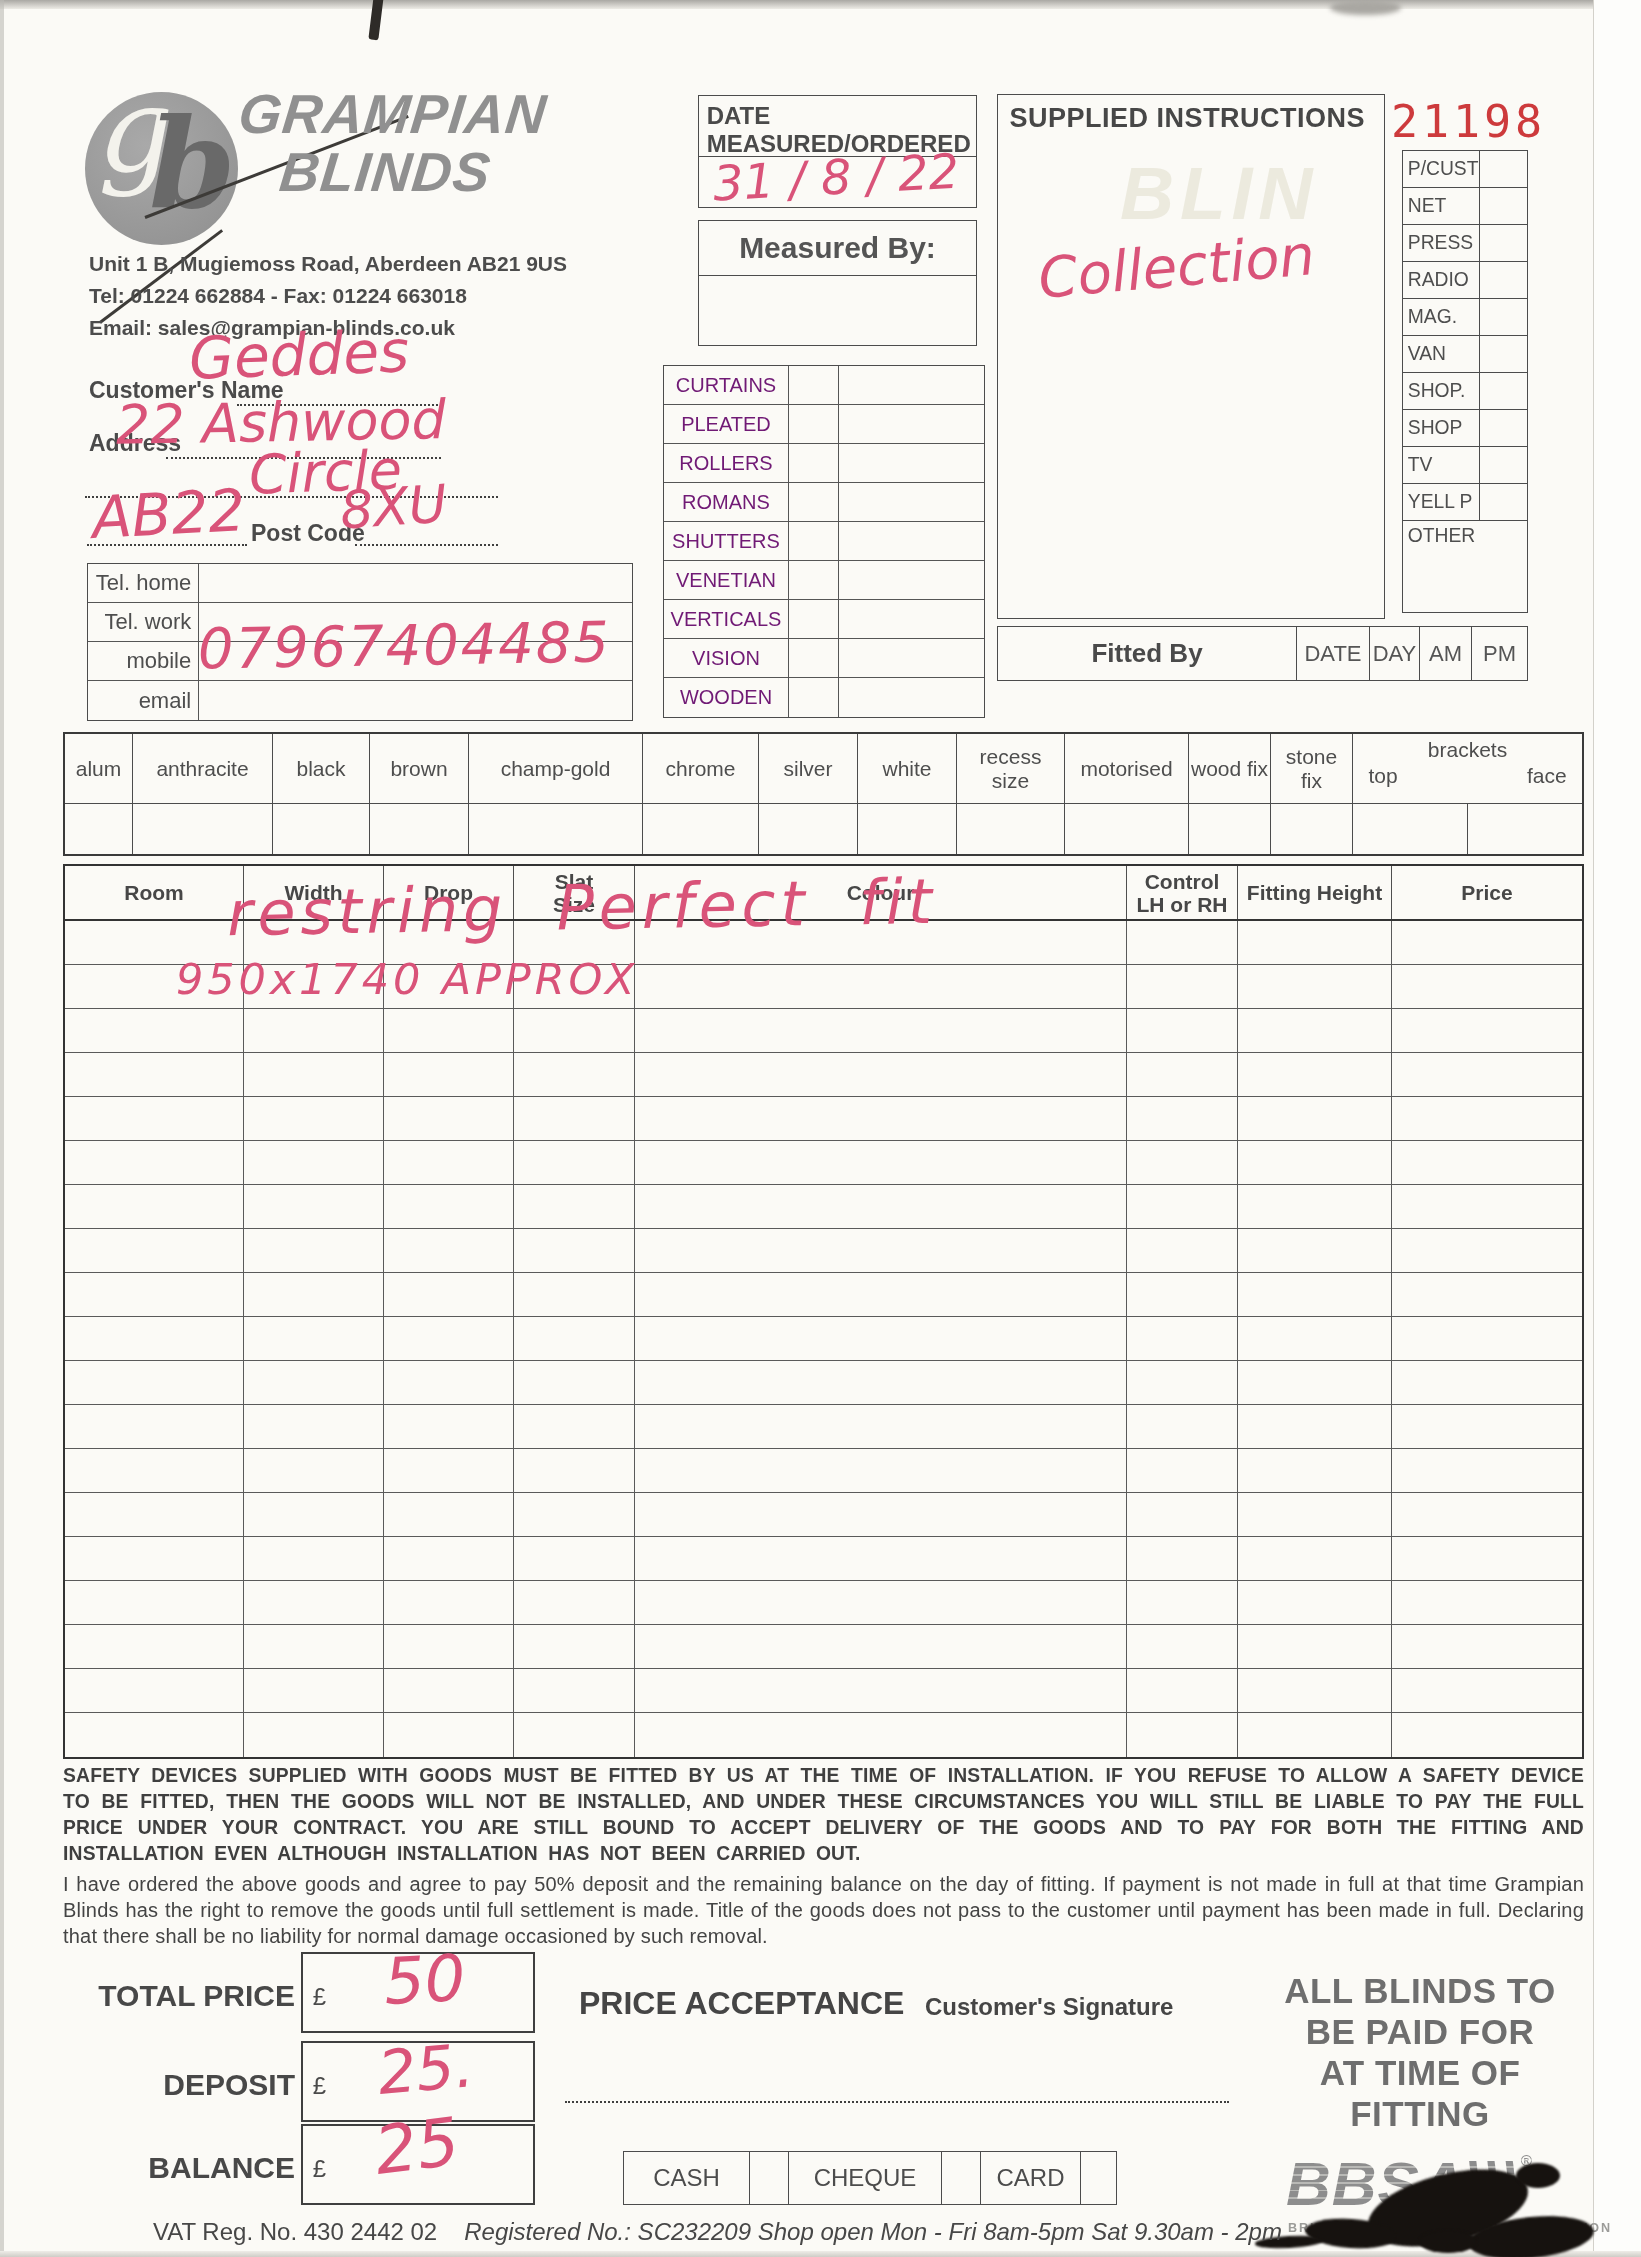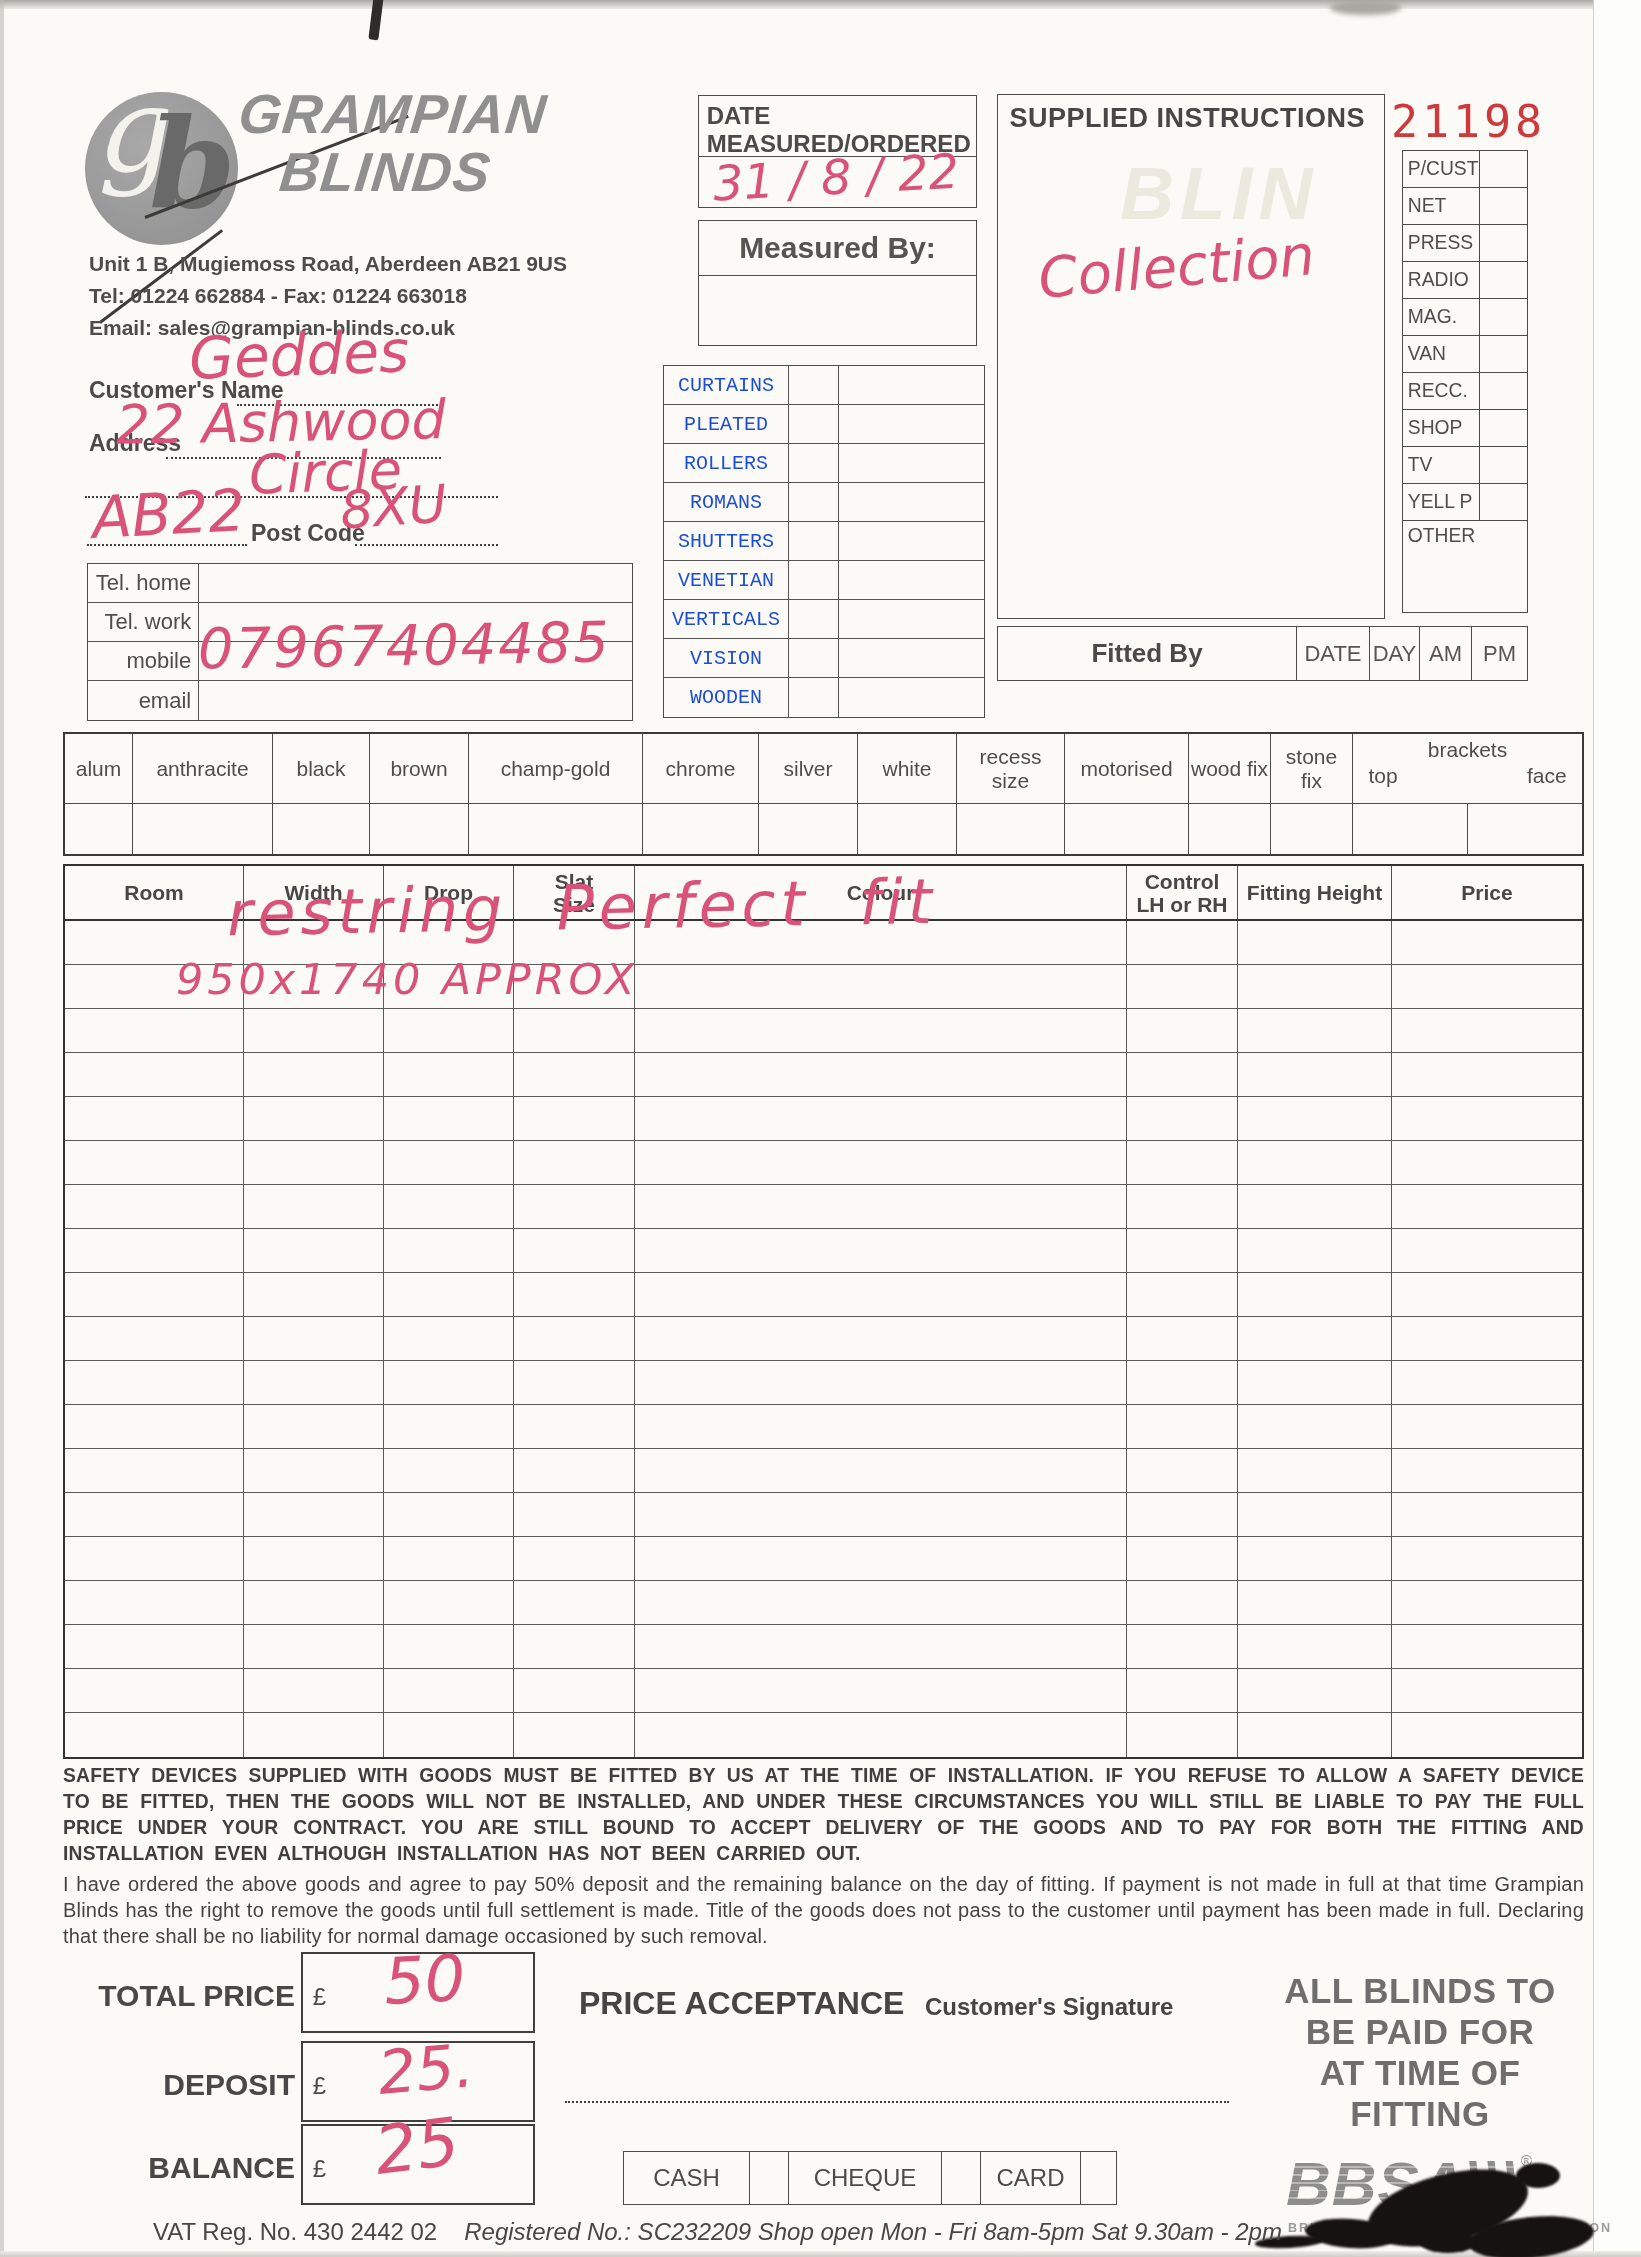--- a/index.html
+++ b/index.html
@@ -57,21 +57,21 @@
   
   .tel-table{left:87px;top:563px;width:546px;border:1.9px solid #4c4c4c;box-sizing:border-box;}
   .tel-row{display:flex;height:39px;border-bottom:1.9px solid #555;box-sizing:border-box;}
   .tel-row:last-child{border-bottom:none;}
   .tel-label{width:111px;border-right:1.9px solid #555;box-sizing:border-box;font-size:22px;color:#4e4e4e;display:flex;align-items:center;justify-content:flex-end;padding-right:6.8px;}
   .tel-value{flex:1;}
   
   .prod-table{left:663px;top:365px;width:322px;border:1.9px solid #4c4c4c;box-sizing:border-box;}
   .prod-row{display:flex;height:39px;border-bottom:1.9px solid #555;box-sizing:border-box;}
   .prod-row:last-child{border-bottom:none;}
-  .prod-label{width:125px;border-right:1.9px solid #555;box-sizing:border-box;font-size:20px;color:#1d4ed8;display:flex;align-items:center;justify-content:center;font-family:Liberation Mono, monospace;}
+  .prod-label{width:125px;border-right:1.9px solid #555;box-sizing:border-box;font-size:20px;color:#701a75;display:flex;align-items:center;justify-content:center;}
   .prod-c1{width:50px;border-right:1.9px solid #555;box-sizing:border-box;}
   .prod-c2{flex:1;}
   
   .opt-table{left:63px;top:732px;width:1521px;border:2.9px solid #3a3a3a;box-sizing:border-box;}
   .opt-head{display:flex;height:70px;border-bottom:1.9px solid #4c4c4c;box-sizing:border-box;}
   .opt-empty{display:flex;height:50px;}
   .opt-cell{border-right:1.9px solid #4c4c4c;box-sizing:border-box;display:flex;align-items:center;justify-content:center;text-align:center;font-size:21px;color:#4e4e4e;line-height:24px;padding:0 1.9px;}
   .opt-cell:last-child{border-right:none;}
   .o1{width:68px;}.o2{width:140px;}.o3{width:97px;}.o4{width:99px;}.o5{width:174px;}
   .o6{width:116px;}.o7{width:99px;}.o8{width:99px;}.o9{width:108px;}.o10{width:124px;}
@@ -177,21 +177,21 @@
     </div>
       <div class="mk-row">
       <div class="mk-label">MAG.</div>
       <div class="mk-check"></div>
     </div>
       <div class="mk-row">
       <div class="mk-label">VAN</div>
       <div class="mk-check"></div>
     </div>
       <div class="mk-row">
-      <div class="mk-label">RECC.</div>
+      <div class="mk-label">SHOP.</div>
       <div class="mk-check"></div>
     </div>
       <div class="mk-row">
       <div class="mk-label">SHOP</div>
       <div class="mk-check"></div>
     </div>
       <div class="mk-row">
       <div class="mk-label">TV</div>
       <div class="mk-check"></div>
     </div>

